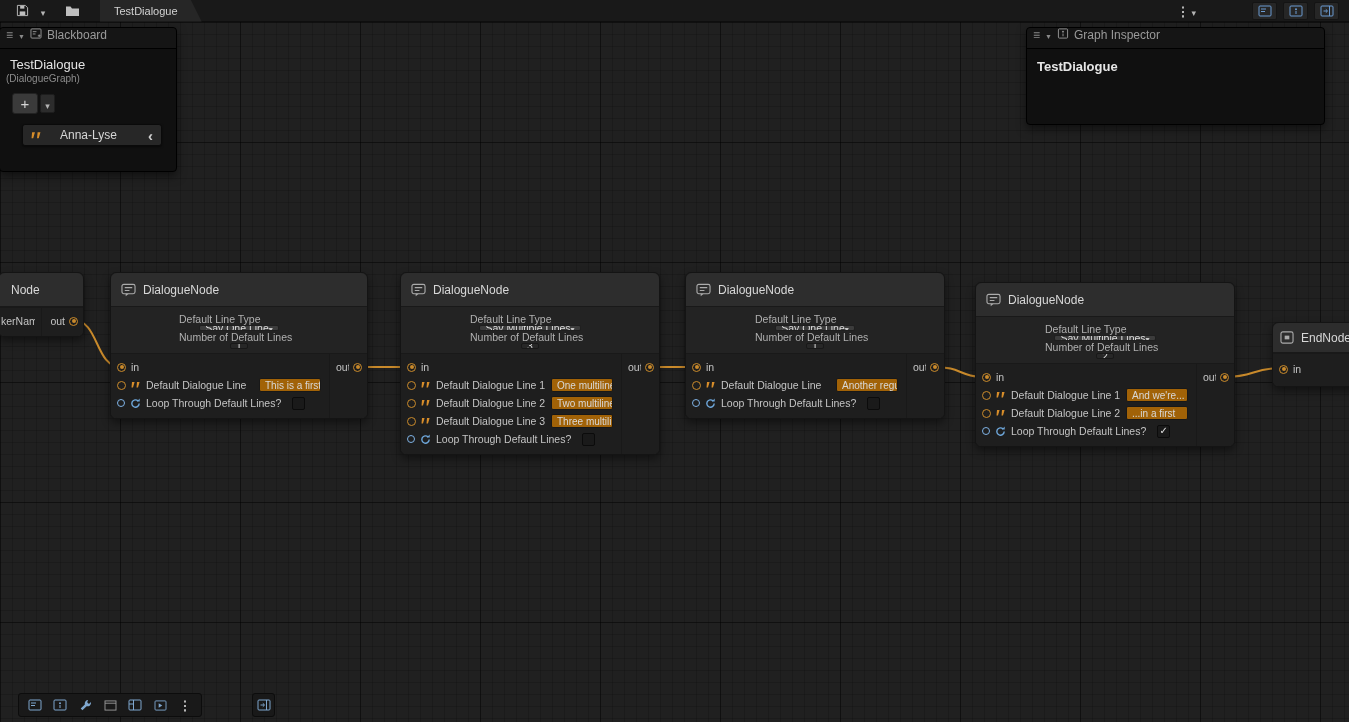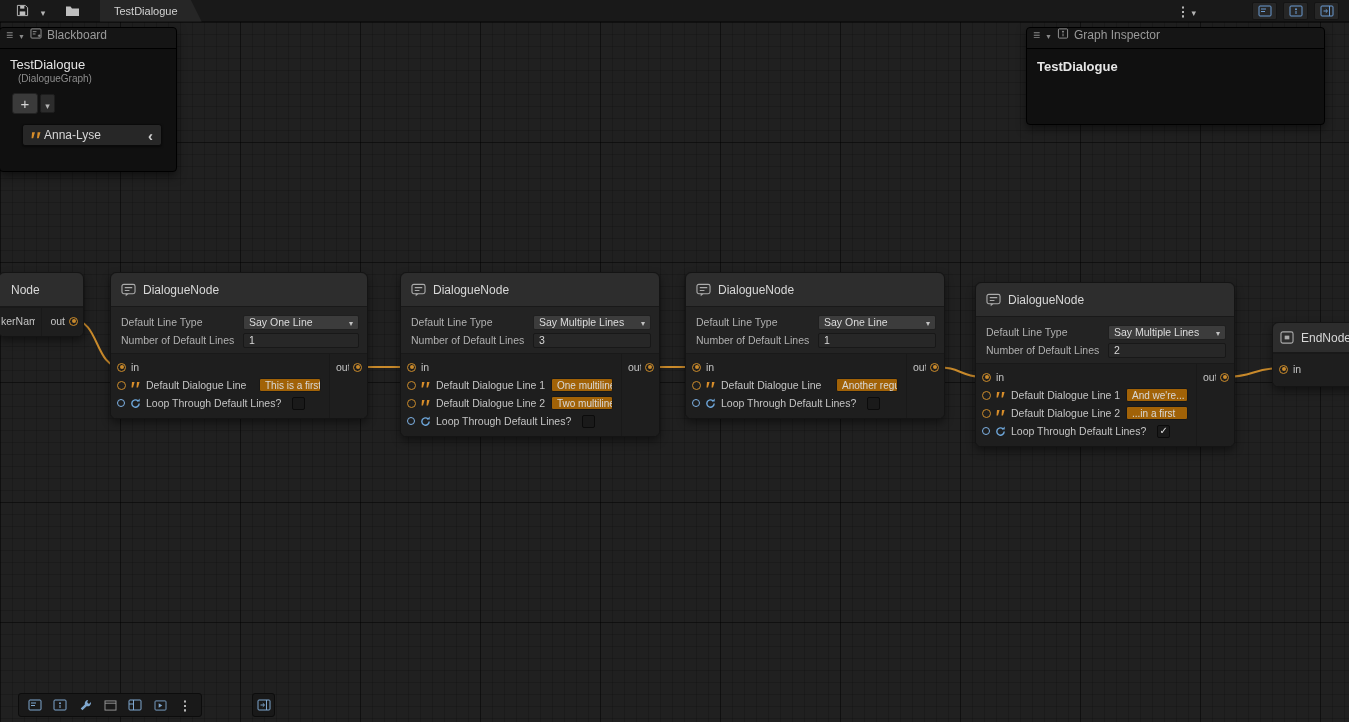--- a/index.html
+++ b/index.html
@@ -35,40 +35,40 @@
 
   
   .panel { position:absolute; background:#101010; border:1px solid #000; border-radius:4px; z-index:20;
     box-shadow:0 4px 10px rgba(0,0,0,.5); }
   .panel-header { height:21px; display:flex; align-items:flex-start; gap:5px; padding:0 6px;
     background:#151515; border-bottom:1px solid #000; color:#9a9a9a; font-size:12px;
     border-radius:4px 4px 0 0; }
   .handle::after { content:"≡"; color:#8a8a8a; font-size:12px; }
   .fold::after { content:"▼"; color:#8a8a8a; font-size:7px; }
   .bb-name { padding:8px 10px 0 10px; color:#e4e4e4; font-size:13px; }
-  .bb-type { padding:1px 10px 0 18px; color:#8d8d8d; font-size:10px; }
+  .bb-type { padding:1px 10px 0 6px; color:#8d8d8d; font-size:10px; }
   .bb-addrow { display:flex; align-items:center; gap:2px; padding:9px 10px 0 12px; }
   .bb-add { width:26px; height:21px; background:#3a3a3a; border:1px solid #222; border-radius:3px;
     color:#d6d6d6; font-size:15px; display:flex; align-items:center; justify-content:center; }
   .bb-add-dd { width:15px; height:19px; background:#2c2c2c; border:1px solid #1d1d1d; border-radius:2px;
     display:flex; align-items:center; justify-content:center; }
   .bb-field { margin:10px 14px 0 22px; height:22px; background:#272727; border:1px solid #0a0a0a;
-    border-radius:3px; display:flex; align-items:center; gap:2px; padding:0 8px;
+    border-radius:3px; display:flex; align-items:center; gap:18px; padding:0 8px;
     color:#d6d6d6; font-size:12px; box-shadow:0 1px 2px rgba(0,0,0,.5); }
   .back-chevron::after { content:"‹"; color:#cfcfcf; font-size:15px; font-weight:bold; }
   .gi-name { padding:10px 10px 0 10px; color:#e6e6e6; font-size:13px; font-weight:bold; }
 
   
   .node { position:absolute; background:#232323; border:1px solid #141414; border-radius:6px;
     box-shadow:0 4px 9px rgba(0,0,0,.45); z-index:5; }
   .node-title { height:34px; display:flex; align-items:center; gap:7px; padding:0 10px;
     background:#2d2d2d; border-bottom:1px solid #191919; border-radius:6px 6px 0 0;
     color:#d8d8d8; font-size:12px; }
   .node-props { padding:6px 8px 4px 8px; }
-  .prop-row { display:flex; align-items:center; height:18px; }
+  .prop-row { display:flex; align-items:center; height:18px;flex-direction:column; }
   .prop-label { width:124px; flex:none; color:#b0b0b0; font-size:10.5px; padding-left:2px;
     white-space:nowrap; overflow:hidden; }
   .dropdown { flex:1; height:15px; background:#3c3c3c; border:1px solid #1f1f1f; border-radius:2px;
     display:flex; align-items:center; padding:0 5px; color:#dcdcdc; font-size:10.5px;
     white-space:nowrap; overflow:hidden; }
   .dropdown .dd-arrow { margin-left:auto; }
   .dd-arrow::after { content:"▾"; font-size:8px; color:#c2c2c2; }
   .textfield { flex:1; height:15px; background:#272727; border:1px solid #181818; border-radius:2px;
     display:flex; align-items:center; padding:0 5px; color:#d8d8d8; font-size:10.5px;
     white-space:nowrap; overflow:hidden; }
@@ -296,20 +296,30 @@
         <span class="port"></span>
         <span class="icon">
           <svg width="10" height="8" viewBox="0 0 10 8">
               <path d="M1 1h2.6L2 6.5H.5z M6 1h2.6L7 6.5H5.5z" fill="#d78d2a"></path>
             </svg>
         </span>
         <span class="port-label">Default Dialogue Line 2</span>
         <div class="textfield small">Two multiline</div>
       </div>
       <div class="port-row">
+        <span class="port"></span>
+        <span class="icon">
+          <svg width="10" height="8" viewBox="0 0 10 8">
+              <path d="M1 1h2.6L2 6.5H.5z M6 1h2.6L7 6.5H5.5z" fill="#d78d2a"></path>
+            </svg>
+        </span>
+        <span class="port-label">Default Dialogue Line 3</span>
+        <div class="textfield small">Three multili</div>
+      </div>
+      <div class="port-row">
         <span class="port bool"></span>
         <span class="icon">
           <svg width="11" height="11" viewBox="0 0 12 12">
               <path d="M10 6a4 4 0 1 1-1.2-2.85" fill="none" stroke="#6fa8dc" stroke-width="1.5"></path>
               <path d="M10.6 .6v3.2H7.4z" fill="#6fa8dc"></path>
             </svg>
         </span>
         <span class="port-label">Loop Through Default Lines?</span>
         <span class="checkbox"></span>
       </div>

